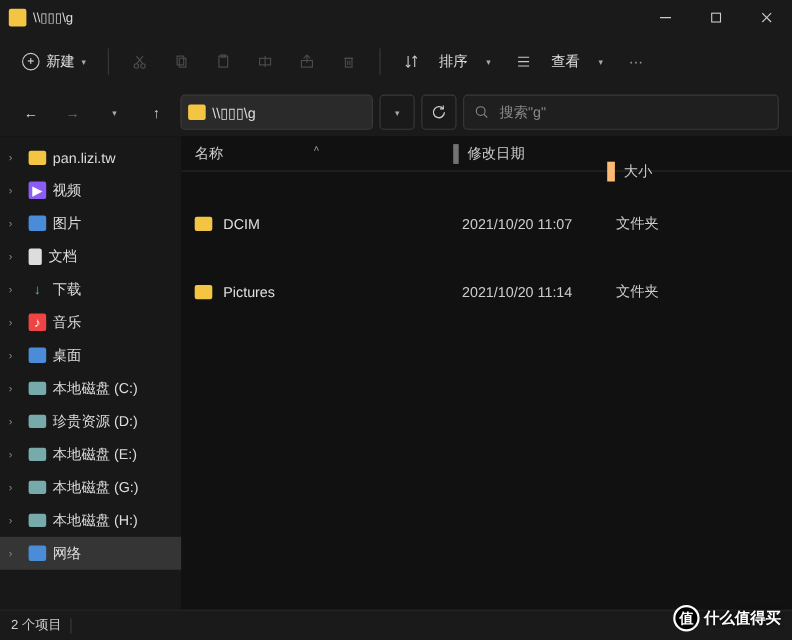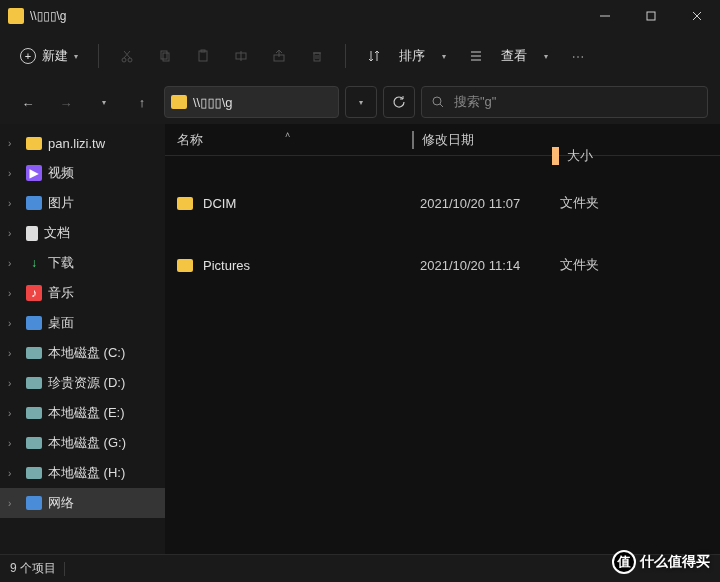--- a/index.html
+++ b/index.html
@@ -44,21 +44,21 @@
 .tree-icon { width: 16px; height: 16px; display: flex; align-items: center; justify-content: center; font-size: 12px; }
 .folder-ic { width: 16px; height: 13px; background: #f4c542; border-radius: 2px; }
 .disk-ic { width: 16px; height: 12px; background: #7aa; border-radius: 2px; }
 .blue-ic { width: 16px; height: 14px; background: #4a8cd8; border-radius: 2px; }
 
 
 .filelist { flex: 1; background: #111; }
 .list-header { display: flex; height: 32px; align-items: center; border-bottom: 1px solid #2a2a2a; padding-left: 12px; position: relative; }
 .col { color: #ccc; font-size: 13px; }
 .col-name { flex: 0 0 235px; }
-.col-date { flex: 0 0 140px; border-left: 2px solid #737373; padding-left: 8px; }
+.col-date { flex: 0 0 140px; border-left: 5px solid #737373; padding-left: 8px; }
 .col-type { flex: 0 0 100px; border-left: 1px solid #2a2a2a; padding-left: 8px; }
 .col-size { flex: 1; border-left: 7px solid #fdba74; padding-left: 8px; margin-top: 32px; }
 .sort-indicator { position: absolute; left: 120px; top: 6px; color: #aaa; font-size: 9px; }
 .list-row { display: flex; height: 30px; align-items: center; padding-left: 12px; cursor: pointer; margin-top: 32px; }
 .row-name { flex: 0 0 235px; display: flex; align-items: center; gap: 10px; }
 .row-date { flex: 0 0 140px; padding-left: 8px; color: #ccc; font-size: 13px; }
 .row-type { flex: 0 0 100px; padding-left: 8px; color: #ccc; font-size: 13px; }
 
 
 .statusbar { height: 28px; display: flex; align-items: center; padding: 0 10px; background: #1a1a1a; border-top: 1px solid #2a2a2a; font-size: 12px; color: #ccc; }
@@ -306,20 +306,20 @@
           <span class="folder-ic"></span>
           <span>Pictures</span>
         </div>
       <div class="row-date">2021/10/20 11:14</div>
       <div class="row-type">文件夹</div>
     </div>
   </div>
 </div>
 
 <div class="statusbar">
-  <span>9 个项目</span>
+  <span>2 个项目</span>
   <div class="status-divider"></div>
 </div>
 
 <div class="watermark">
   <span class="wm-badge">值</span>
   <span>什么值得买</span>
 </div>
 
 </body></html>

